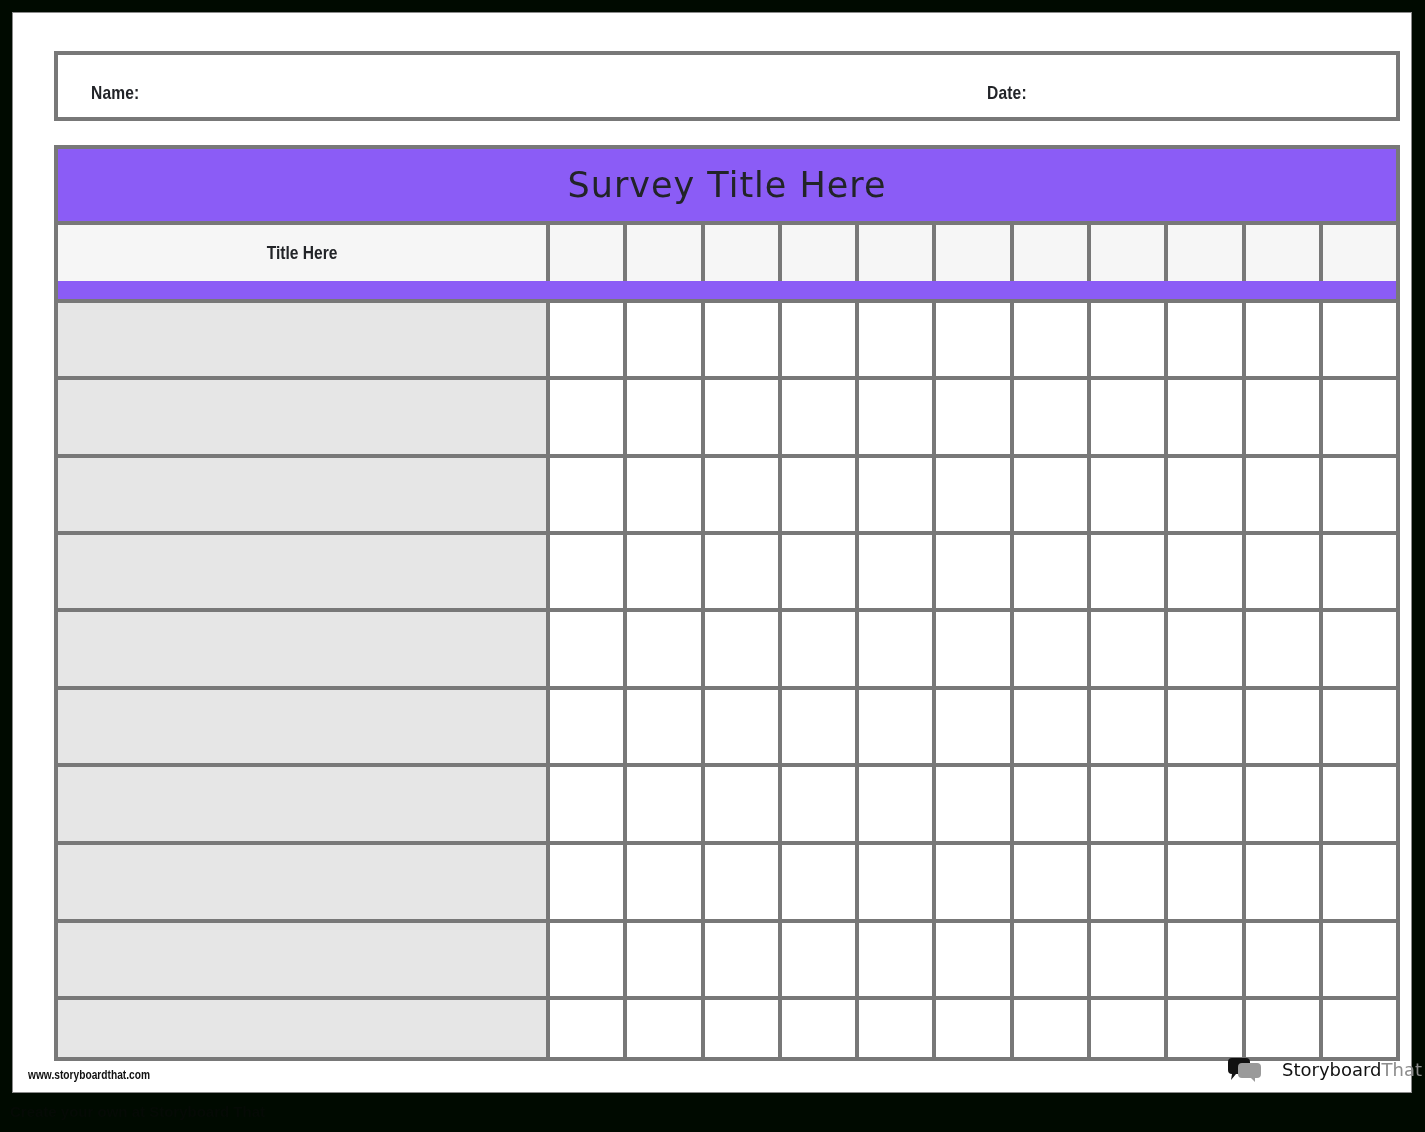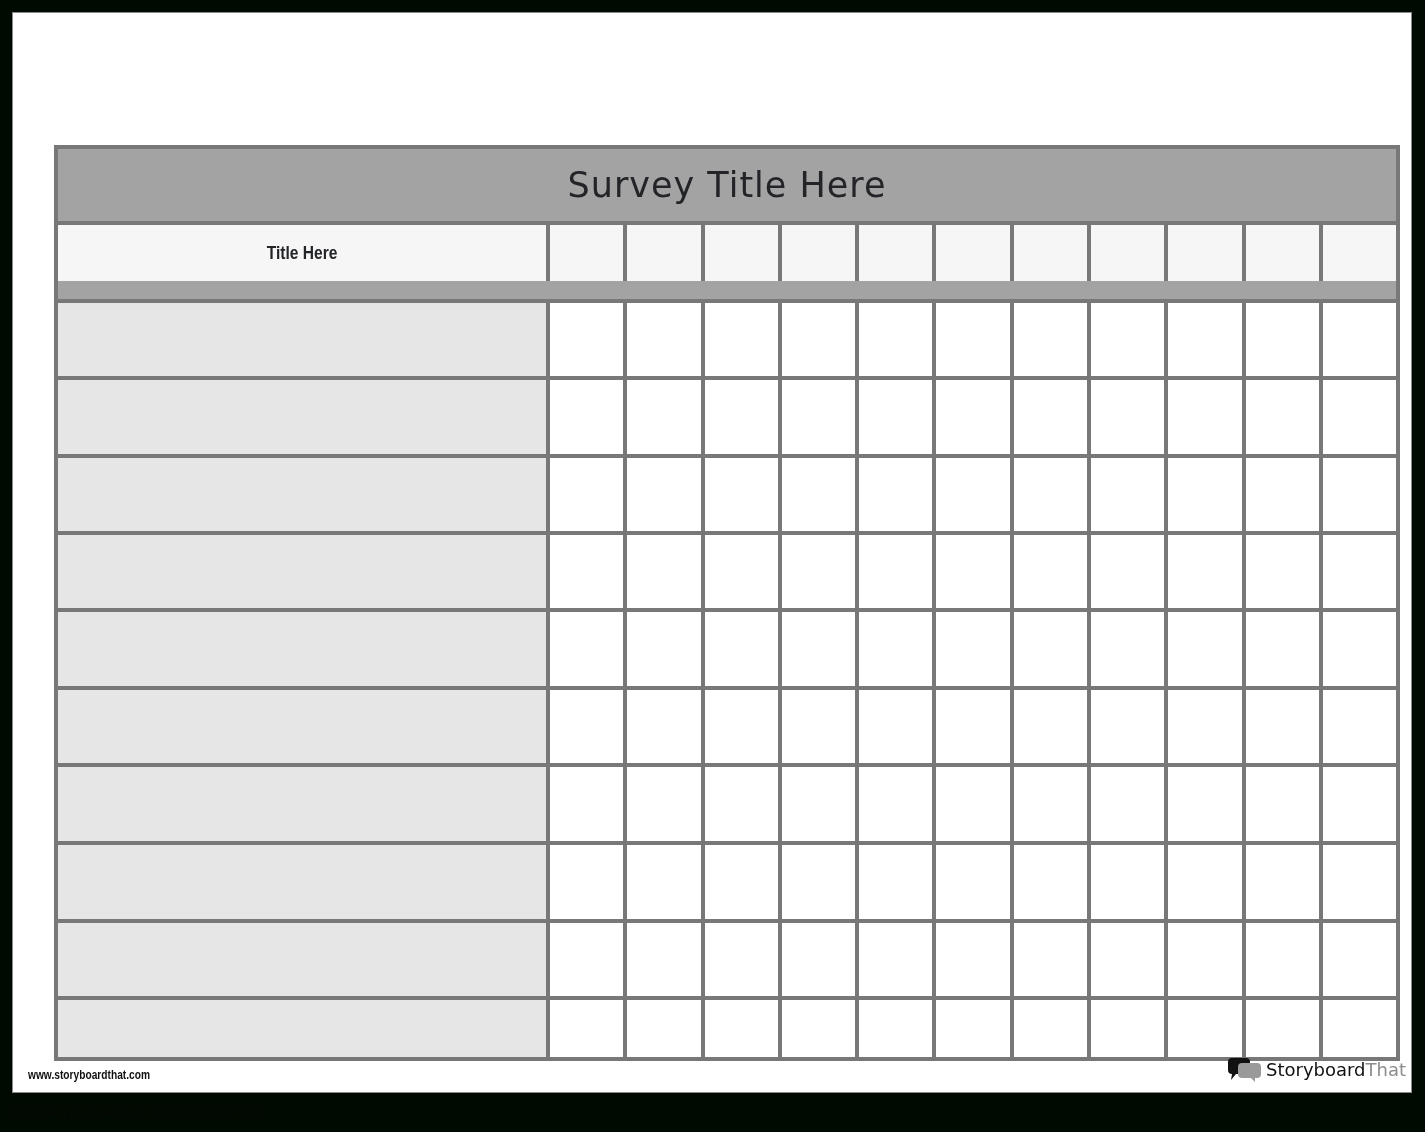--- a/index.html
+++ b/index.html
@@ -1,39 +1,43 @@
 <!DOCTYPE html>
 <html><head>
 <meta charset="utf-8">
 <style>
   html, body { margin:0; padding:0; }
   body { width:1425px; height:1132px; background:#000a00; position:relative; overflow:hidden; font-family:"Liberation Sans", sans-serif; }
   .page { position:absolute; left:12px; top:12px; width:1398px; height:1079px; background:#ffffff; border:1px solid #8a8a8a; }
   .namebox { position:absolute; left:41px; top:38px; width:1338px; height:62px; border:4px solid #787878; background:#fff; }
   .namebox .lbl { position:absolute; top:27px; font-weight:bold; font-size:19px; color:#222428; transform:scaleX(0.82); transform-origin:left center; letter-spacing:0.2px; }
-  .frame { position:absolute; left:41px; top:132px; width:1338px; height:908px; border:4px solid #787878; background:#a3a3a3; }
+  .frame { position:absolute; left:41px; top:132px; width:1338px; height:908px; border:4px solid #787878; background:#8b5cf6; }
   .title { position:absolute; left:0; top:0; width:1338px; height:72px; display:flex; align-items:center; justify-content:center; font-family:"DejaVu Sans", sans-serif; font-size:35px; color:#222428; letter-spacing:1px; }
   .grid { position:absolute; left:0; top:72px; width:1338px; height:836px; }
   .row { position:absolute; left:0; width:1338px; display:flex; border-top:4px solid #787878; box-sizing:border-box; }
   .cell { box-sizing:border-box; height:100%; border-left:4px solid #787878; background:#fff; }
   .cell.first { border-left:none; width:491px; background:#e6e6e6; display:flex; align-items:center; justify-content:center; }
   .cell.col { width:77.7px; }
   .row.header .cell { background:#f6f6f6; }
   .hdr-label { font-weight:bold; font-size:19px; color:#222428; transform:scaleX(0.82); }
   .footer-url { position:absolute; left:27px; top:1067px; font-weight:bold; font-size:12px; color:#111; transform:scaleX(0.85); transform-origin:left center; }
-  .logo { position:absolute; left:1227px; top:1055px; display:flex; align-items:center; gap:4px; }
+  .logo { position:absolute; left:1227px; top:1055px; display:flex; align-items:center; gap:20px; }
   .logo-text { font-family:"DejaVu Sans", sans-serif; font-size:18px; color:#111; }
   .logo-text .that { color:#8c8c8c; }
   .credit { position:absolute; left:10px; top:1103px; font-weight:bold; font-size:15px; color:#050a05; }
 </style>
 </head>
 <body>
 
 <div class="page">
 
+  <div class="namebox">
+    <span class="lbl" style="left:33px;">Name:</span>
+    <span class="lbl" style="left:929px;">Date:</span>
+  </div>
 
   <div class="frame">
     <div class="title">Survey Title Here</div>
     <div class="grid" id="grid">
         <div class="row header" style="top: 0px; height: 60px;">
           <div class="cell first">
             <span class="hdr-label">Title Here</span>
           </div>
           <div class="cell col"></div>
           <div class="cell col"></div>

